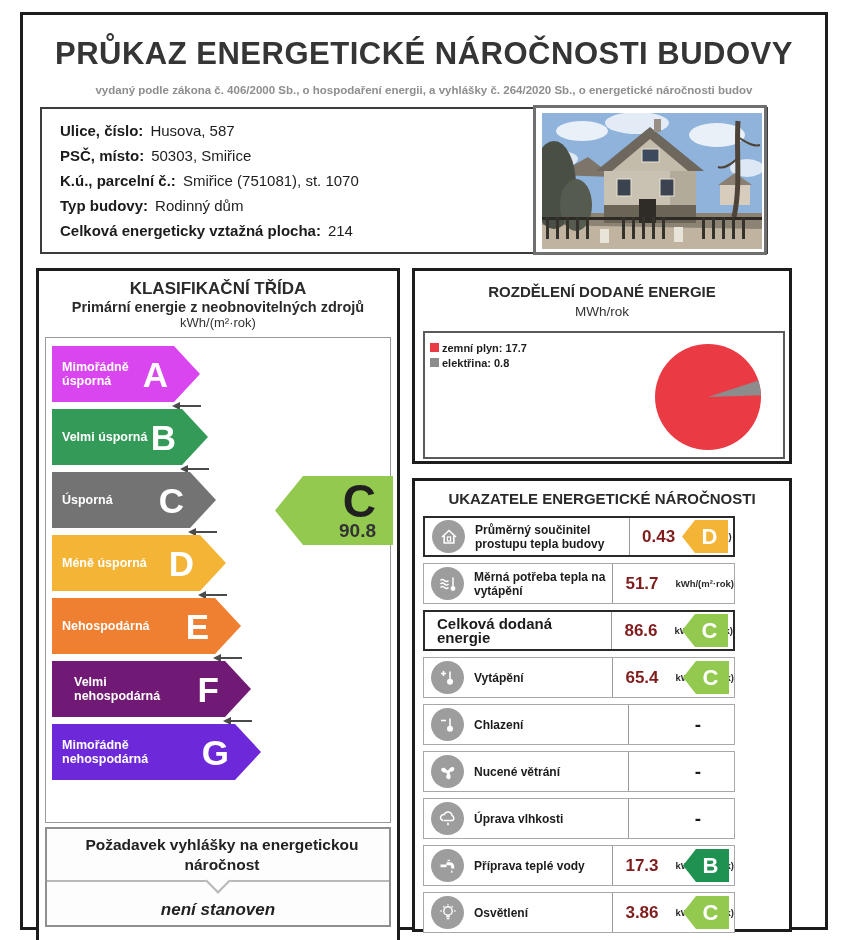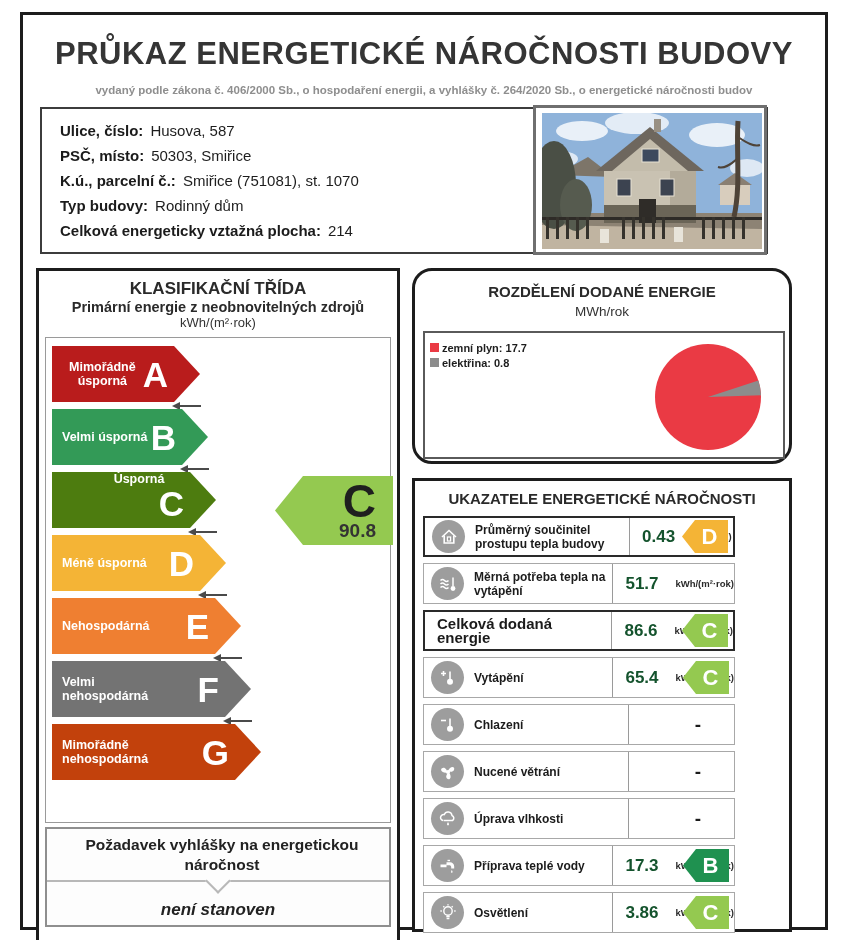--- a/index.html
+++ b/index.html
@@ -17,21 +17,21 @@
   .info-line { height:25px; font-size:15px; white-space:nowrap; }
   .info-line b { color:#1b1b1b; }
   .info-line span.val { font-weight:normal; margin-left:7px; }
   .info-unit { position:absolute; left:423px; top:124px; font-weight:bold; font-size:14px; }
 
   .photo-box { position:absolute; left:533px; top:105px; width:234px; height:150px; border:3px solid #6f6f6f; background:#fff; padding:5px 6px; z-index:2; }
 
   
   .panel { position:absolute; border:3px solid #1c1c1c; background:#fff; }
   .panel-left  { left:36px;  top:268px; width:364px; height:736px; }
-  .panel-pie   { left:412px; top:268px; width:380px; height:196px;border-radius:20px; }
+  .panel-pie   { left:412px; top:268px; width:380px; height:196px; }
   .panel-ind   { left:412px; top:478px; width:380px; height:454px; }
 
   .pl-title { margin-top:8px;  text-align:center; font-size:17px;   font-weight:bold; color:#2a2a2a; }
   .pl-sub   { text-align:center; font-size:14.5px; font-weight:bold; color:#2a2a2a; }
   .pl-unit  { text-align:center; font-size:13px; color:#333; }
 
   .scale-box { position:absolute; left:6px; top:66px; width:346px; height:486px; border:1px solid #9a9a9a; padding:8px 0 0 6px; }
   .srow { position:relative; height:56px; margin-bottom:7px; }
   .sarrow { height:56px; display:flex; align-items:center; clip-path:polygon(0 0, calc(100% - 26px) 0, 100% 50%, calc(100% - 26px) 100%, 0 100%); }
   .sarrow .lbl { font-size:12.5px; font-weight:bold; color:#fff; line-height:14px; padding-left:10px; max-width:100px; }
@@ -61,21 +61,21 @@
   
   .ind-title { margin-top:9px; text-align:center; font-size:15px; font-weight:bold; color:#2a2a2a; }
   .ind-rows { position:absolute; left:8px; top:35px; width:312px; }
   .irow { display:flex; align-items:stretch; height:41px; margin-bottom:6px; border:1px solid #a8a8a8; background:#fff; }
   .irow.thick { border:2px solid #2a2a2a; }
   .icell-l { width:205px; display:flex; align-items:center; border-right:1px solid #9a9a9a; }
   .icell-r { flex:1; display:flex; align-items:center; position:relative; }
   .icirc { width:33px; height:33px; border-radius:50%; background:#9d9d9d; margin-left:7px; flex:none; display:flex; align-items:center; justify-content:center; }
   .ilabel { font-size:12px; font-weight:bold; color:#1b1b1b; line-height:14px; margin-left:10px; padding-right:4px; }
   .ilabel.big { font-size:15px; margin-left:12px; }
-  .ival { font-size:17px; font-weight:bold; color:#14532d; margin-left:12px; min-width:46px; }
+  .ival { font-size:17px; font-weight:bold; color:#7f1d1d; margin-left:12px; min-width:46px; }
   .iunit { font-size:9.5px; font-weight:bold; color:#2a2a2a; margin-left:4px; }
   .iclass { position:absolute; right:5px; width:46px; height:33px;
             clip-path:polygon(0 50%, 13px 0, 100% 0, 100% 100%, 13px 100%);
             display:flex; align-items:center; justify-content:center; padding-left:9px; }
   .iclass span { color:#fff; font-size:22px; font-weight:bold; }
   .idash { position:absolute; right:33px; font-size:19px; font-weight:bold; color:#1b1b1b; }
 </style>
 </head>
 <body>
 
@@ -142,41 +142,41 @@
   </svg>
 </div>
 
 <div class="panel panel-left">
   <div class="pl-title">KLASIFIKAČNÍ TŘÍDA</div>
   <div class="pl-sub">Primární energie z neobnovitelných zdrojů</div>
   <div class="pl-unit">kWh/(m²·rok)</div>
 
   <div class="scale-box">
     <div class="srow">
-      <div class="sarrow" style="width: 148px; background-color: #b91c1c; text-align: center;">
+      <div class="sarrow" style="width: 148px; background-color: #d946ef;">
         <span class="lbl">Mimořádně úsporná</span>
         <span class="ltr">A</span>
       </div>
       <svg class="marker" style="left:118px;" viewBox="0 0 32 10">
           <path d="M31 5 H8" stroke="#4a4a4a" stroke-width="2"></path>
           <path d="M10 1 L2 5 L10 9 Z" fill="#4a4a4a"></path>
         </svg>
     </div>
     <div class="srow">
       <div class="sarrow" style="width: 156px; background-color: rgb(51, 154, 87);">
         <span class="lbl">Velmi úsporná</span>
         <span class="ltr">B</span>
       </div>
       <svg class="marker" style="left:126px;" viewBox="0 0 32 10">
           <path d="M31 5 H8" stroke="#4a4a4a" stroke-width="2"></path>
           <path d="M10 1 L2 5 L10 9 Z" fill="#4a4a4a"></path>
         </svg>
     </div>
     <div class="srow">
-      <div class="sarrow" style="width: 164px; background-color: #4d7c0f; flex-direction: column;">
+      <div class="sarrow" style="width: 164px; background-color: #737373;">
         <span class="lbl">Úsporná</span>
         <span class="ltr">C</span>
       </div>
       <svg class="marker" style="left:134px;" viewBox="0 0 32 10">
           <path d="M31 5 H8" stroke="#4a4a4a" stroke-width="2"></path>
           <path d="M10 1 L2 5 L10 9 Z" fill="#4a4a4a"></path>
         </svg>
     </div>
     <div class="srow">
       <div class="sarrow" style="width: 174px; background-color: rgb(244, 180, 54);">
@@ -192,31 +192,31 @@
       <div class="sarrow" style="width: 189px; background-color: rgb(239, 127, 49);">
         <span class="lbl">Nehospodárná</span>
         <span class="ltr">E</span>
       </div>
       <svg class="marker" style="left:159px;" viewBox="0 0 32 10">
           <path d="M31 5 H8" stroke="#4a4a4a" stroke-width="2"></path>
           <path d="M10 1 L2 5 L10 9 Z" fill="#4a4a4a"></path>
         </svg>
     </div>
     <div class="srow">
-      <div class="sarrow" style="width: 199px; background-color: #737373;">
+      <div class="sarrow" style="width: 199px; background-color: #701a75; padding-left: 12px;">
         <span class="lbl">Velmi nehospodárná</span>
         <span class="ltr">F</span>
       </div>
       <svg class="marker" style="left:169px;" viewBox="0 0 32 10">
           <path d="M31 5 H8" stroke="#4a4a4a" stroke-width="2"></path>
           <path d="M10 1 L2 5 L10 9 Z" fill="#4a4a4a"></path>
         </svg>
     </div>
     <div class="srow">
-      <div class="sarrow" style="width: 209px; background-color: #c2410c;">
+      <div class="sarrow" style="width: 209px; background-color: #6d28d9;">
         <span class="lbl">Mimořádně nehospodárná</span>
         <span class="ltr">G</span>
       </div>
     </div>
   </div>
 
   <div class="bigc" style="background-color: rgb(148, 201, 80);">
     <span class="ltr">C</span>
     <span class="val">90.8</span>
   </div>

